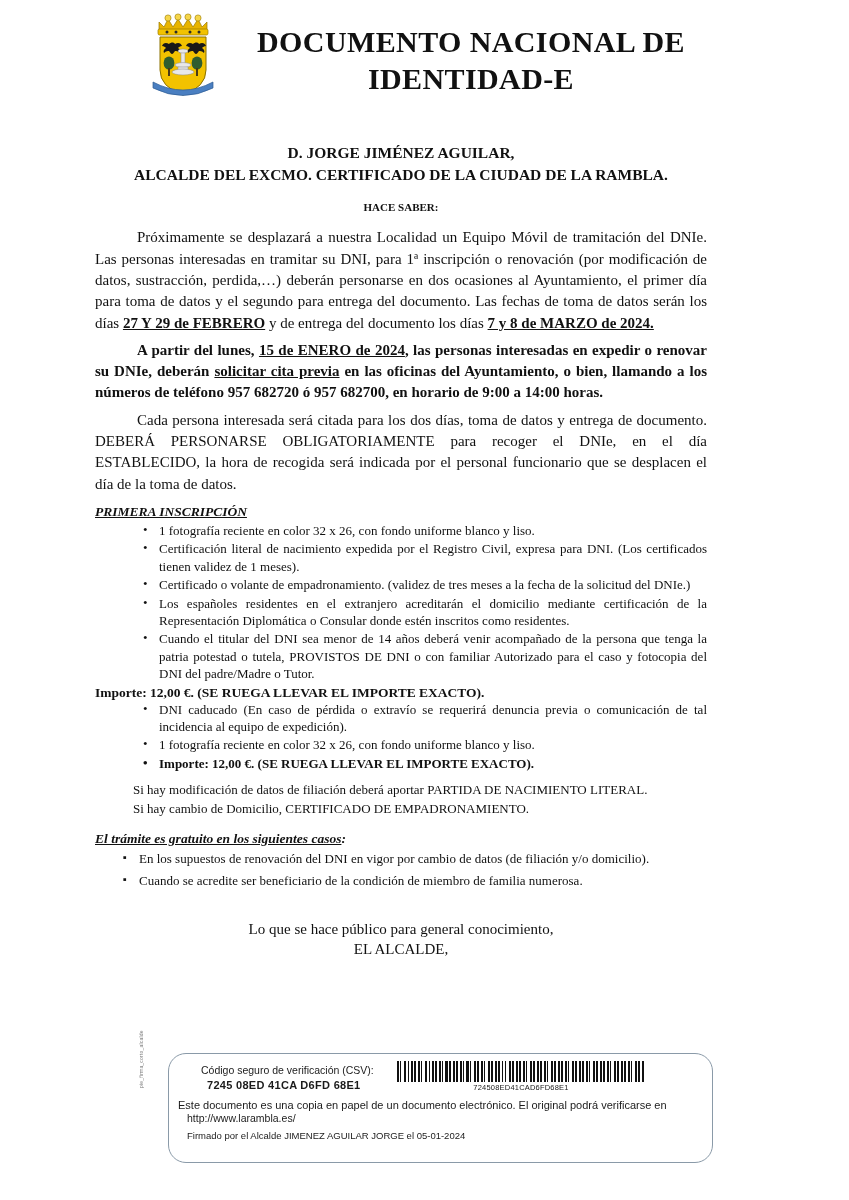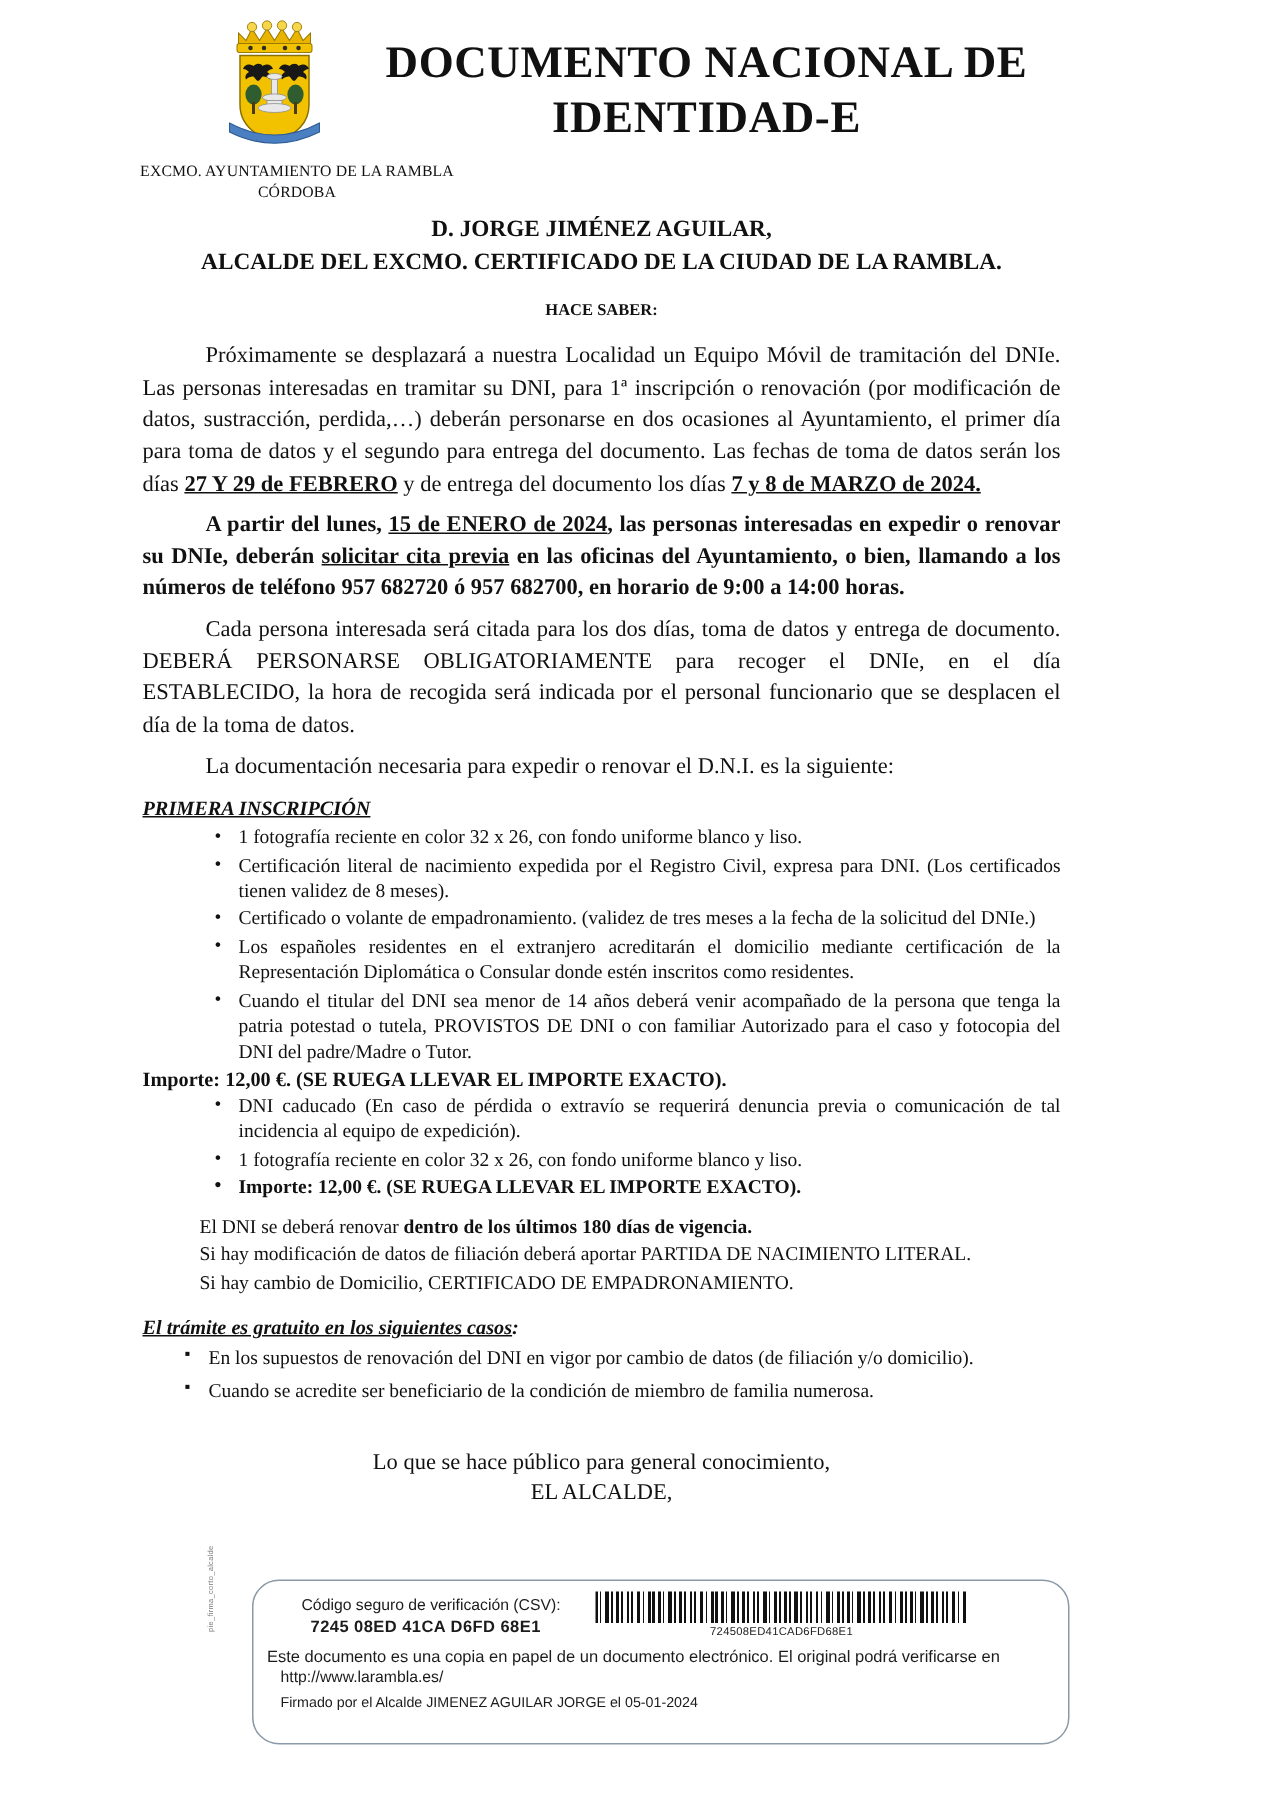--- a/index.html
+++ b/index.html
@@ -299,58 +299,52 @@
         </g>
 
         <path d="M8 74 Q38 90 68 74 L68 80 Q38 95 8 80 Z" fill="#4A7FC1" stroke="#2e5b94" stroke-width="0.7"></path>
       </svg>
     </div>
 
     <div class="title-block">
       <div class="doc-title">DOCUMENTO NACIONAL DE IDENTIDAD-E</div>
     </div>
 
-    <div class="entity">
-      <div>EXCMO. AYUNTAMIENTO DE LA RAMBLA</div>
-      <div>CÓRDOBA</div>
-    </div>
   </div>
 
   <div class="subtitle">
     <div>D. JORGE JIMÉNEZ AGUILAR,</div>
     <div>ALCALDE DEL EXCMO. CERTIFICADO DE LA CIUDAD DE LA RAMBLA.</div>
   </div>
   <div class="hace-saber">HACE SABER:</div>
 
   <p class="body"><span>Próximamente se desplazará a nuestra Localidad un Equipo Móvil de tramitación del DNIe. Las personas interesadas en tramitar su DNI, para 1ª inscripción o renovación (por modificación de datos, sustracción, perdida,…) deberán personarse en dos ocasiones al Ayuntamiento, el primer día para toma de datos y el segundo para entrega del documento. Las fechas de toma de datos serán los días </span><span class="bu">27 Y 29 de FEBRERO</span><span> y de entrega del documento los días </span><span class="bu">7 y 8 de MARZO de 2024.</span></p>
 
   <p class="body bold"><span>A partir del lunes, </span><span class="u">15 de ENERO de 2024</span><span>, las personas interesadas en expedir o renovar su DNIe, deberán </span><span class="u">solicitar cita previa</span><span> en las oficinas del Ayuntamiento, o bien, llamando a los números de teléfono 957 682720 ó 957 682700, en horario de 9:00 a 14:00 horas.</span></p>
 
   <p class="body">Cada persona interesada será citada para los dos días, toma de datos y entrega de documento. DEBERÁ PERSONARSE OBLIGATORIAMENTE para recoger el DNIe, en el día ESTABLECIDO, la hora de recogida será indicada por el personal funcionario que se desplacen el día de la toma de datos.</p>
 
-  <p class="body">La documentación necesaria para expedir o renovar el D.N.I. es la siguiente:</p>
 
   <div class="sec-head">PRIMERA INSCRIPCIÓN</div>
   <ul class="docs">
     <li>1 fotografía reciente en color 32 x 26, con fondo uniforme blanco y liso.</li>
-    <li>Certificación literal de nacimiento expedida por el Registro Civil, expresa para DNI. (Los certificados tienen validez de 8 meses).</li>
+    <li>Certificación literal de nacimiento expedida por el Registro Civil, expresa para DNI. (Los certificados tienen validez de 1 meses).</li>
     <li>Certificado o volante de empadronamiento. (validez de tres meses a la fecha de la solicitud del DNIe.)</li>
     <li>Los españoles residentes en el extranjero acreditarán el domicilio mediante certificación de la Representación Diplomática o Consular donde estén inscritos como residentes.</li>
     <li>Cuando el titular del DNI sea menor de 14 años deberá venir acompañado de la persona que tenga la patria potestad o tutela, PROVISTOS DE DNI o con familiar Autorizado para el caso y fotocopia del DNI del padre/Madre o Tutor.</li>
   </ul>
   <div class="importe">Importe: 12,00 €. (SE RUEGA LLEVAR EL IMPORTE EXACTO).</div>
 
   <ul class="docs">
     <li>DNI caducado (En caso de pérdida o extravío se requerirá denuncia previa o comunicación de tal incidencia al equipo de expedición).</li>
     <li>1 fotografía reciente en color 32 x 26, con fondo uniforme blanco y liso.</li>
     <li class="bold">Importe: 12,00 €. (SE RUEGA LLEVAR EL IMPORTE EXACTO).</li>
   </ul>
 
   <div class="note-block">
-    <div><span>El DNI se deberá renovar </span><span class="b">dentro de los últimos 180 días de vigencia.</span></div>
     <div>Si hay modificación de datos de filiación deberá aportar PARTIDA DE NACIMIENTO LITERAL.</div>
     <div>Si  hay cambio de Domicilio, CERTIFICADO DE EMPADRONAMIENTO.</div>
   </div>
 
   <div class="sec-head-plain"><span class="ul">El trámite es gratuito en los siguientes casos</span><span>:</span></div>
   <ul class="docs square">
     <li>En los supuestos de renovación del DNI en vigor por cambio de datos (de filiación y/o domicilio).</li>
     <li>Cuando se acredite ser beneficiario de la condición de miembro de familia numerosa.</li>
   </ul>
 

